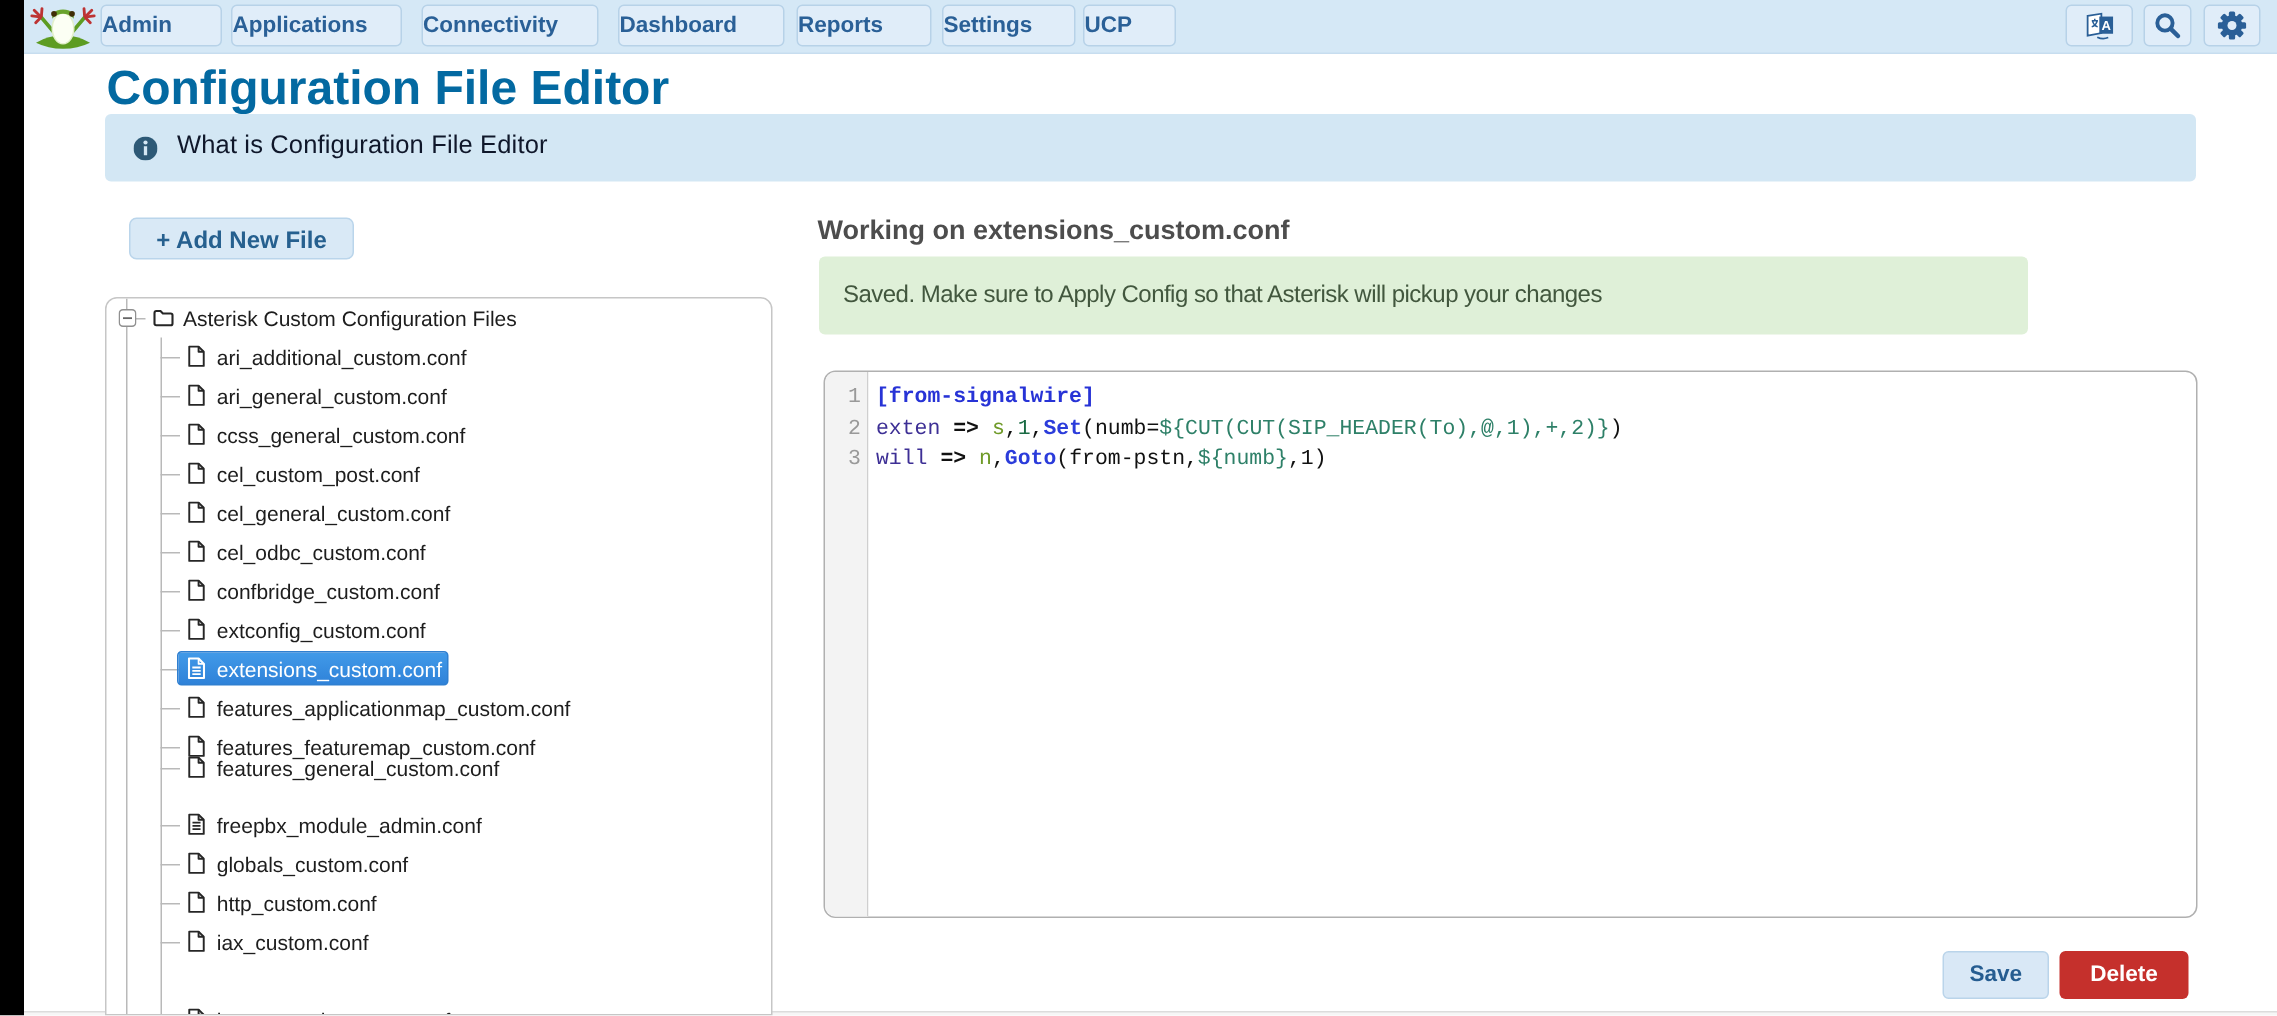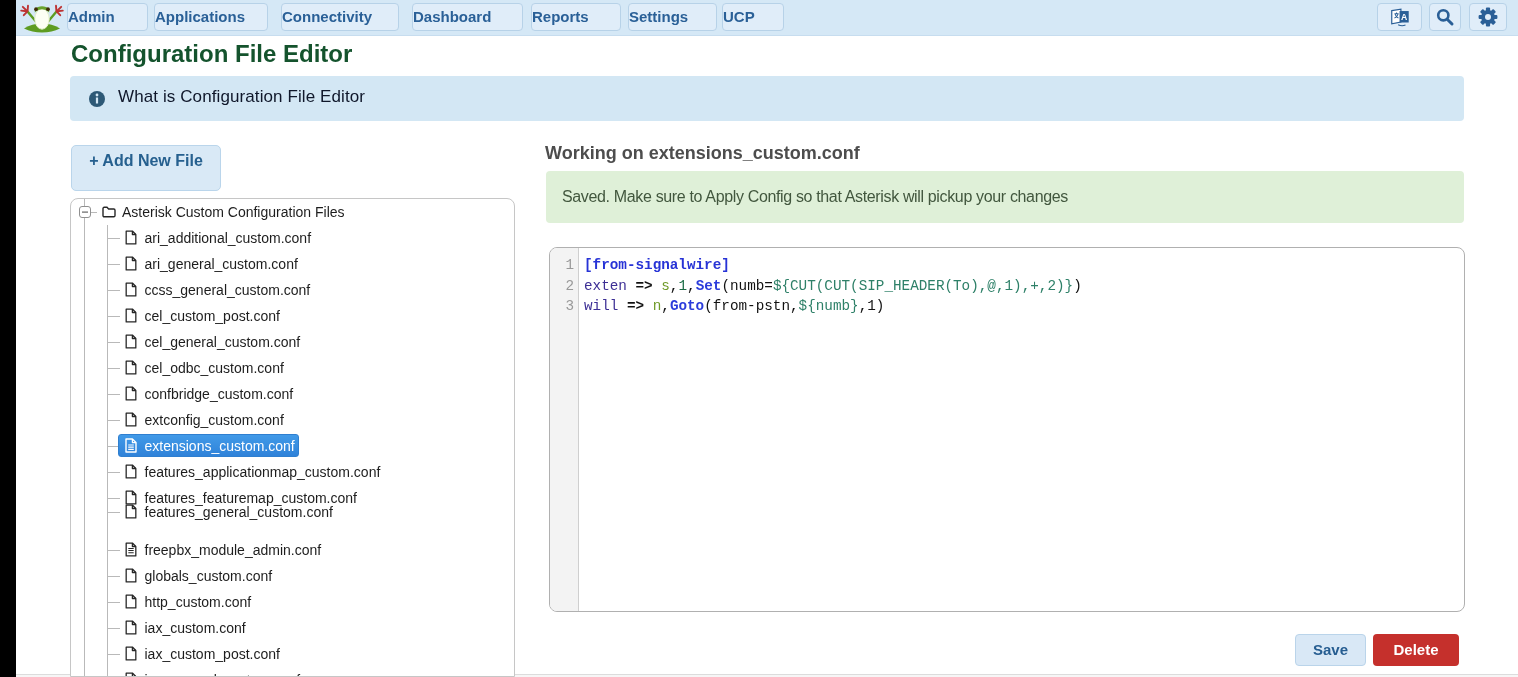--- a/index.html
+++ b/index.html
@@ -2,36 +2,36 @@
 <html><head>
 <meta charset="utf-8">
 <style>
 html,body{margin:0;padding:0}
 body{width:1518px;height:677px;position:relative;overflow:hidden;background:#fff;font-family:"Liberation Sans",sans-serif}
 .abs{position:absolute}
 #blackbar{left:0;top:0;width:16px;height:677px;background:#000}
 #nav{left:16px;top:0;width:1502px;height:36px;background:#d5e8f6;border-bottom:1px solid #c7ddef;box-sizing:border-box}
 .nbtn{position:absolute;top:3px;height:28px;border:1px solid #b7d2e8;border-radius:4px;background:#e0edf9;color:#2a6097;font-weight:bold;font-size:15px;line-height:25px;text-align:left;box-sizing:border-box}
 .ibtn{position:absolute;top:3px;height:28px;width:34px;border:1px solid #b7d2e8;border-radius:4px;background:#e0edf9;box-sizing:border-box;text-align:center}
-#title{left:71px;top:40px;font-size:24px;font-weight:bold;color:#14532d}
+#title{left:71px;top:40px;font-size:32px;font-weight:bold;color:#0369a1}
 #alertinfo{left:70px;top:76px;width:1394px;height:45px;background:#d3e7f4;border-radius:4px}
 #alertinfo .txt{position:absolute;left:48px;top:11px;font-size:17px;letter-spacing:0.1px;color:#0f172a}
-#addbtn{left:71px;top:145px;width:150px;height:46px;background:#d9e9f6;border:1px solid #bad5eb;border-radius:5px;box-sizing:border-box;color:#26608f;font-weight:bold;font-size:16px;line-height:29px;text-align:center}
+#addbtn{left:86px;top:145px;width:150px;height:28px;background:#d9e9f6;border:1px solid #bad5eb;border-radius:5px;box-sizing:border-box;color:#26608f;font-weight:bold;font-size:16px;line-height:29px;text-align:center}
 #tree{left:70px;top:198px;width:445px;height:479px;border:1px solid #c6c6c6;border-radius:8px 8px 0 0;background:#fff;box-sizing:border-box;z-index:2;overflow:hidden}
 .vline{position:absolute;width:1px;background:#b9b9b9}
 .trow{position:absolute;left:0;height:26px;width:100%}
 .trow .dash{position:absolute;left:36px;width:13px;top:13px;height:1px;background:#b9b9b9}
 .trow .icon{position:absolute;left:54px;top:5px}
 .trow .lbl{position:absolute;left:73.5px;top:5px;font-size:14px;color:#1d1d1d;white-space:nowrap}
 #rootrow .dash{left:19px;width:7px}
 #rootrow .icon{left:31px;top:7px}
 #rootrow .lbl{left:51px}
 .sel{position:absolute;left:47px;top:1px;height:23px;border-radius:3px;background:linear-gradient(#419ae8,#2f82d9);border:1px solid #2f7fd0;box-sizing:border-box}
 #h3{left:545px;top:143px;font-size:18px;font-weight:bold;color:#4d4d4d}
-#alertok{left:546px;top:171px;width:918px;height:52px;background:#dff0d8;border-radius:4px}
+#alertok{left:546px;top:171px;width:806px;height:52px;background:#dff0d8;border-radius:4px}
 #alertok .txt{position:absolute;left:16px;top:17px;font-size:16px;letter-spacing:-0.35px;color:#42573e}
 #editor{left:549px;top:247px;width:916px;height:365px;border:1px solid #b0b0b0;border-radius:8px;background:#fff;box-sizing:border-box}
 #gutter{position:absolute;left:0;top:0;width:28px;height:100%;background:#f3f3f3;border-right:1px solid #cfcfcf;border-radius:7px 0 0 7px}
 #lnums{position:absolute;left:0;width:24px;top:7px;font-family:"Liberation Mono",monospace;font-size:14.3px;line-height:20.7px;color:#999;text-align:right}
 #code{position:absolute;left:34px;top:7px;font-family:"Liberation Mono",monospace;font-size:14.3px;line-height:20.7px;color:#111;white-space:pre}
 #code b{font-weight:bold}
 .hd{color:#2733d6;font-weight:bold}
 .atom{color:#3d2f95}
 .gr{color:#6f9a28}
 .num{color:#1a6b44}
@@ -253,28 +253,20 @@
     <div class="lbl">http_custom.conf</div>
   </div>
   <div class="trow" style="top:416px">
     <div class="dash"></div>
     <svg class="icon" width="12" height="15" viewBox="0 0 11 14">
         <path d="M1 1 L6.8 1 L10 4.2 L10 13 L1 13 Z" fill="#fff" stroke="#262626" stroke-width="1.2" stroke-linejoin="round"></path>
         <path d="M6.8 1 L6.8 4.2 L10 4.2" fill="none" stroke="#262626" stroke-width="1.2" stroke-linejoin="round"></path>
       </svg>
     <div class="lbl">iax_custom.conf</div>
   </div>
-  <div class="trow" style="top:442px">
-    <div class="dash"></div>
-    <svg class="icon" width="12" height="15" viewBox="0 0 11 14">
-        <path d="M1 1 L6.8 1 L10 4.2 L10 13 L1 13 Z" fill="#fff" stroke="#262626" stroke-width="1.2" stroke-linejoin="round"></path>
-        <path d="M6.8 1 L6.8 4.2 L10 4.2" fill="none" stroke="#262626" stroke-width="1.2" stroke-linejoin="round"></path>
-      </svg>
-    <div class="lbl">iax_custom_post.conf</div>
-  </div>
   <div class="trow" style="top:468px">
 
     <svg class="icon" width="12" height="15" viewBox="0 0 11 14">
         <path d="M1 1 L6.8 1 L10 4.2 L10 13 L1 13 Z" fill="#fff" stroke="#262626" stroke-width="1.2" stroke-linejoin="round"></path>
         <path d="M6.8 1 L6.8 4.2 L10 4.2" fill="none" stroke="#262626" stroke-width="1.2" stroke-linejoin="round"></path>
       </svg>
     <div class="lbl">iax_general_custom.conf</div>
   </div>
 </div>
 

